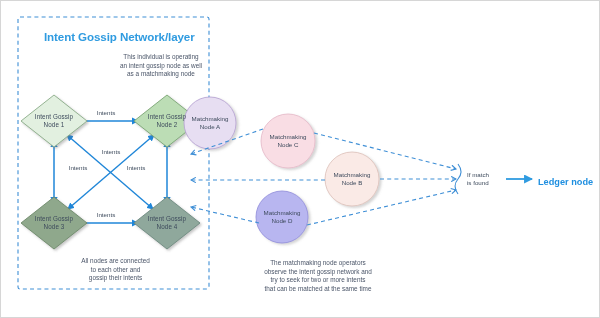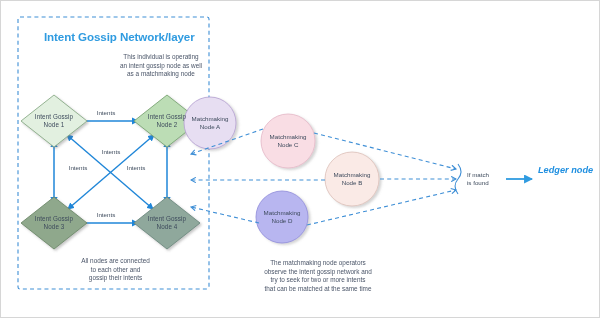--- a/index.html
+++ b/index.html
@@ -160,15 +160,15 @@
 gossip their intents</div>
 
   <div class="caption" style="left:222px;top:258px;width:190px;white-space:pre-line;">The matchmaking node operators
 observe the intent gossip network and
 try to seek for two or more intents
 that can be matched at the same time</div>
 
   <div class="matchlabel" style="left:466px;top:170px;width:40px;text-align:left;white-space:pre-line;">If match
 is found</div>
 
-  <div class="ledger" style="left:537px;top:164px;font-style:italic;">Ledger node</div>
+  <div class="ledger" style="left:537px;top:176px;">Ledger node</div>
 
 </div>
 
 </body></html>

